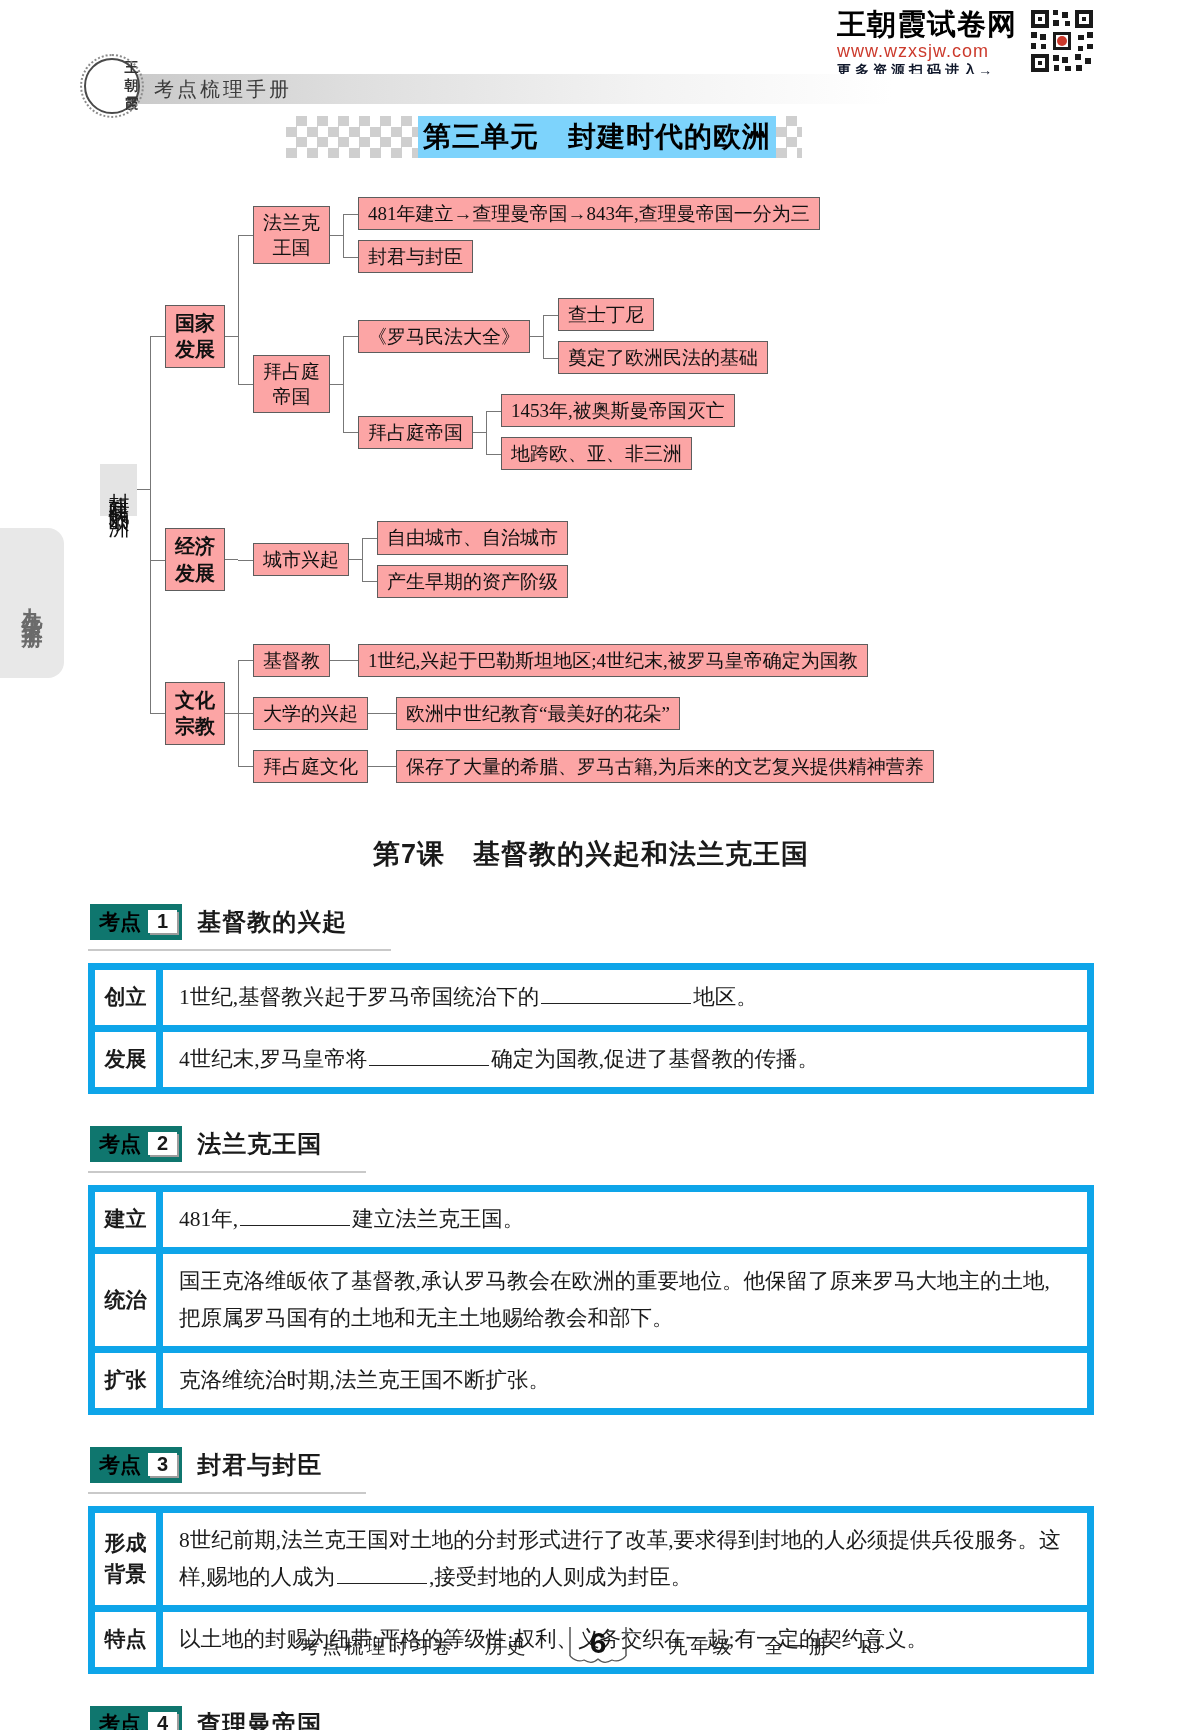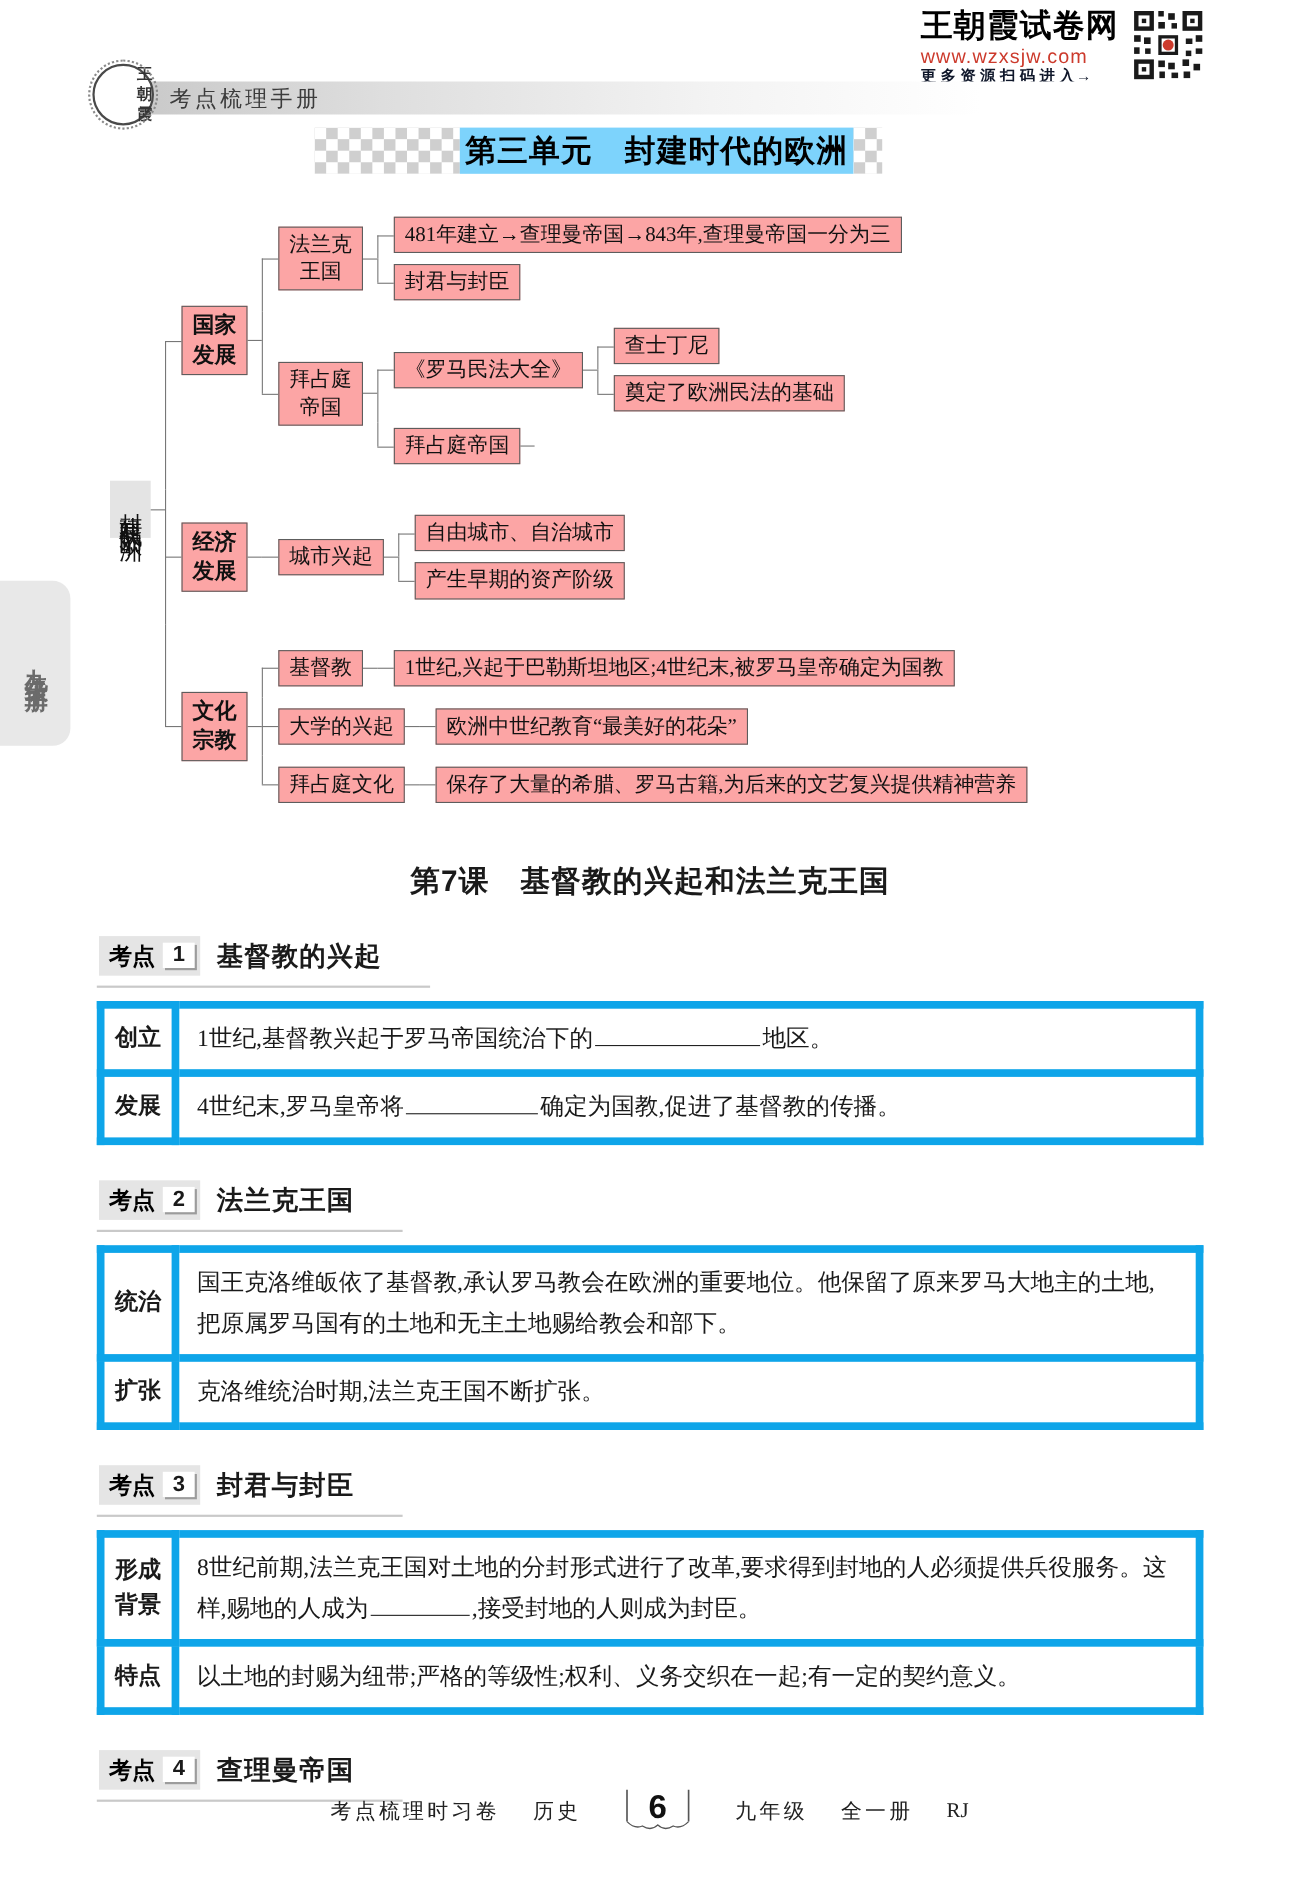--- a/index.html
+++ b/index.html
@@ -68,21 +68,21 @@
   .mm-root { background:#e4e4e4; writing-mode:vertical-rl; font-size:21px; letter-spacing:4px;
     padding:12px 8px; line-height:1; color:#111; flex:none; }
 
   
   .lesson-title { text-align:center; font-family:"Liberation Sans",sans-serif; font-weight:bold;
     font-size:27px; margin:30px 0 6px; letter-spacing:1px; }
 
   
   .kd { display:inline-flex; align-items:center; border-bottom:2px solid #c9c9c9;
     padding:0 44px 9px 2px; margin:26px 0 12px; }
-  .kd-badge { display:flex; align-items:center; background:#e5e5e5; padding:4px 5px 4px 9px; gap:7px; }
+  .kd-badge { display:flex; align-items:center; background:#0f766e; padding:4px 5px 4px 9px; gap:7px; }
   .kd-word { font-family:"Liberation Sans",sans-serif; font-weight:bold; font-size:21px; color:#000; }
   .kd-num { background:#ffffff; font-family:"Liberation Sans",sans-serif; font-weight:bold; font-size:20px;
     padding:0 9px; box-shadow:2px 2px 0 #9c9c9c; }
   .kd-title { font-family:"Liberation Sans",sans-serif; font-weight:bold; font-size:24px; margin-left:15px; letter-spacing:1px; }
 
   
   table { width:100%; border-collapse:collapse; border:2px solid #3a3a3a; margin-bottom:6px; }
   td { border:7px solid #0ea5e9; vertical-align:middle; }
   td.rh { width:68px; text-align:center; font-family:"Liberation Sans",sans-serif; font-weight:bold;
     font-size:21px; padding:9px 8px; line-height:1.45; }
@@ -212,20 +212,28 @@
                           <div class="kid">
                               <div class="box">奠定了欧洲民法的基础</div>
                             </div>
                         </div>
                       </div>
                     </div>
                     <div class="kid">
                       <div class="tnode">
                         <div class="box">拜占庭帝国</div>
                         <div class="stub"></div>
+                        <div class="kids">
+                          <div class="kid">
+                              <div class="box">1453年,被奥斯曼帝国灭亡</div>
+                            </div>
+                          <div class="kid">
+                              <div class="box">地跨欧、亚、非三洲</div>
+                            </div>
+                        </div>
                       </div>
                     </div>
                   </div>
                 </div>
               </div>
             </div>
           </div>
         </div>
 
         <div class="kid gapL">
@@ -327,20 +335,24 @@
     <div class="kd">
       <span class="kd-badge">
         <span class="kd-word">考点</span>
         <span class="kd-num">2</span>
       </span>
       <span class="kd-title">法兰克王国</span>
     </div>
   </div>
   <table>
     <tbody>
+        <tr>
+      <td class="rh">建立</td>
+      <td class="rc"><span>481年,</span><span class="bl w110"></span><span>建立法兰克王国。</span></td>
+    </tr>
     <tr>
       <td class="rh">统治</td>
       <td class="rc">国王克洛维皈依了基督教,承认罗马教会在欧洲的重要地位。他保留了原来罗马大地主的土地,把原属罗马国有的土地和无主土地赐给教会和部下。</td>
     </tr>
     <tr>
       <td class="rh">扩张</td>
       <td class="rc">克洛维统治时期,法兰克王国不断扩张。</td>
     </tr>
   </tbody>
     </table>

